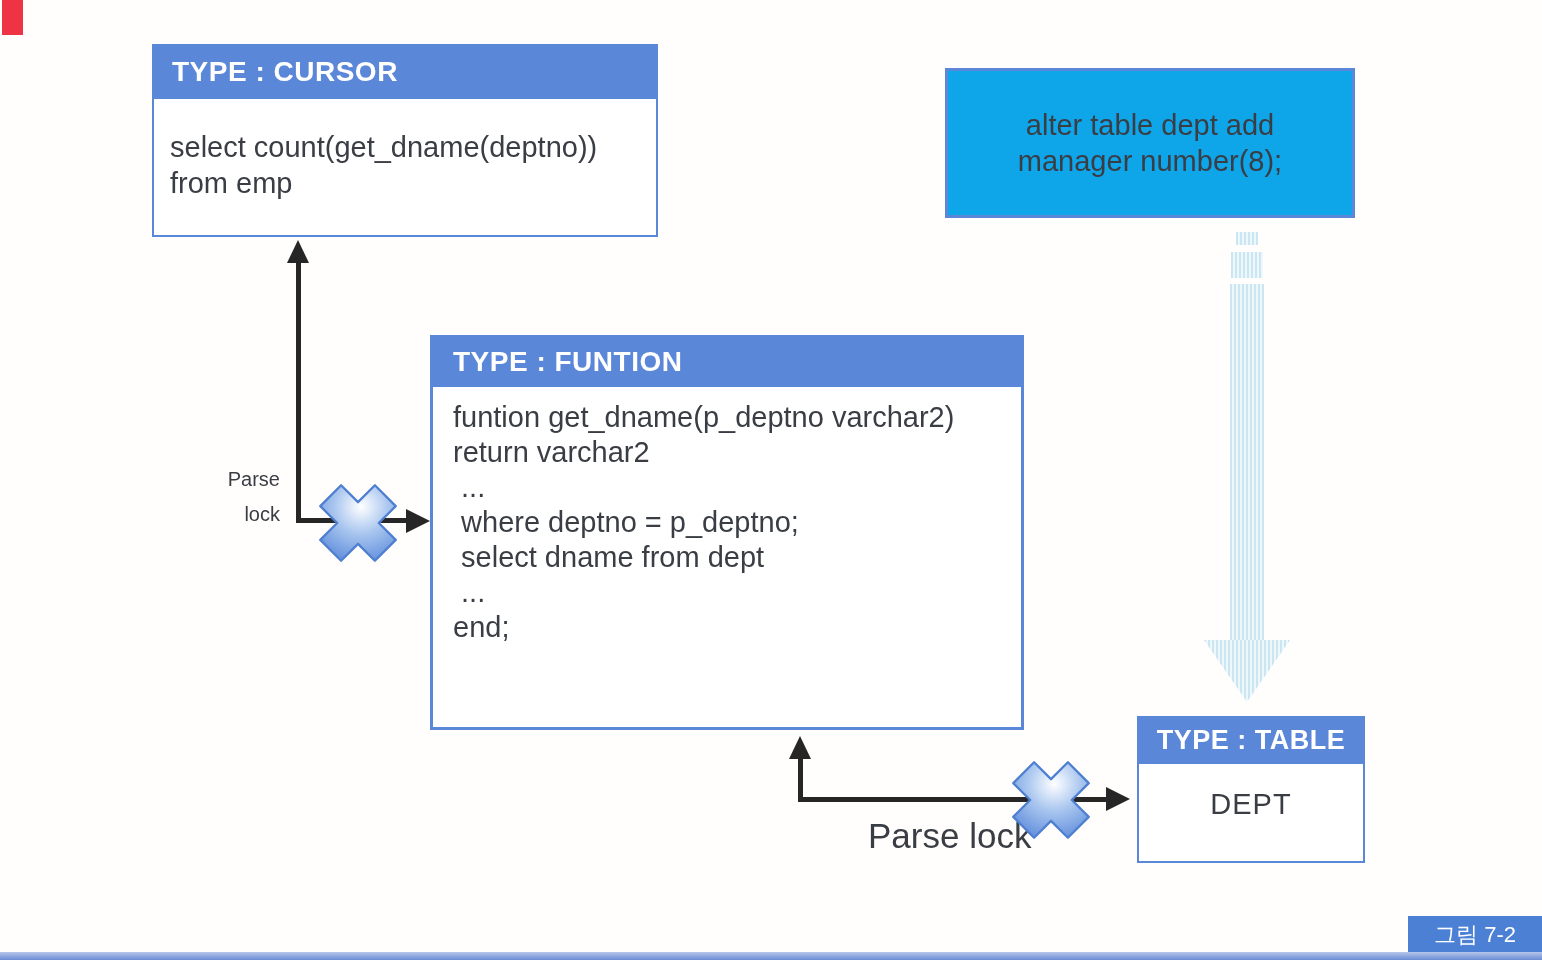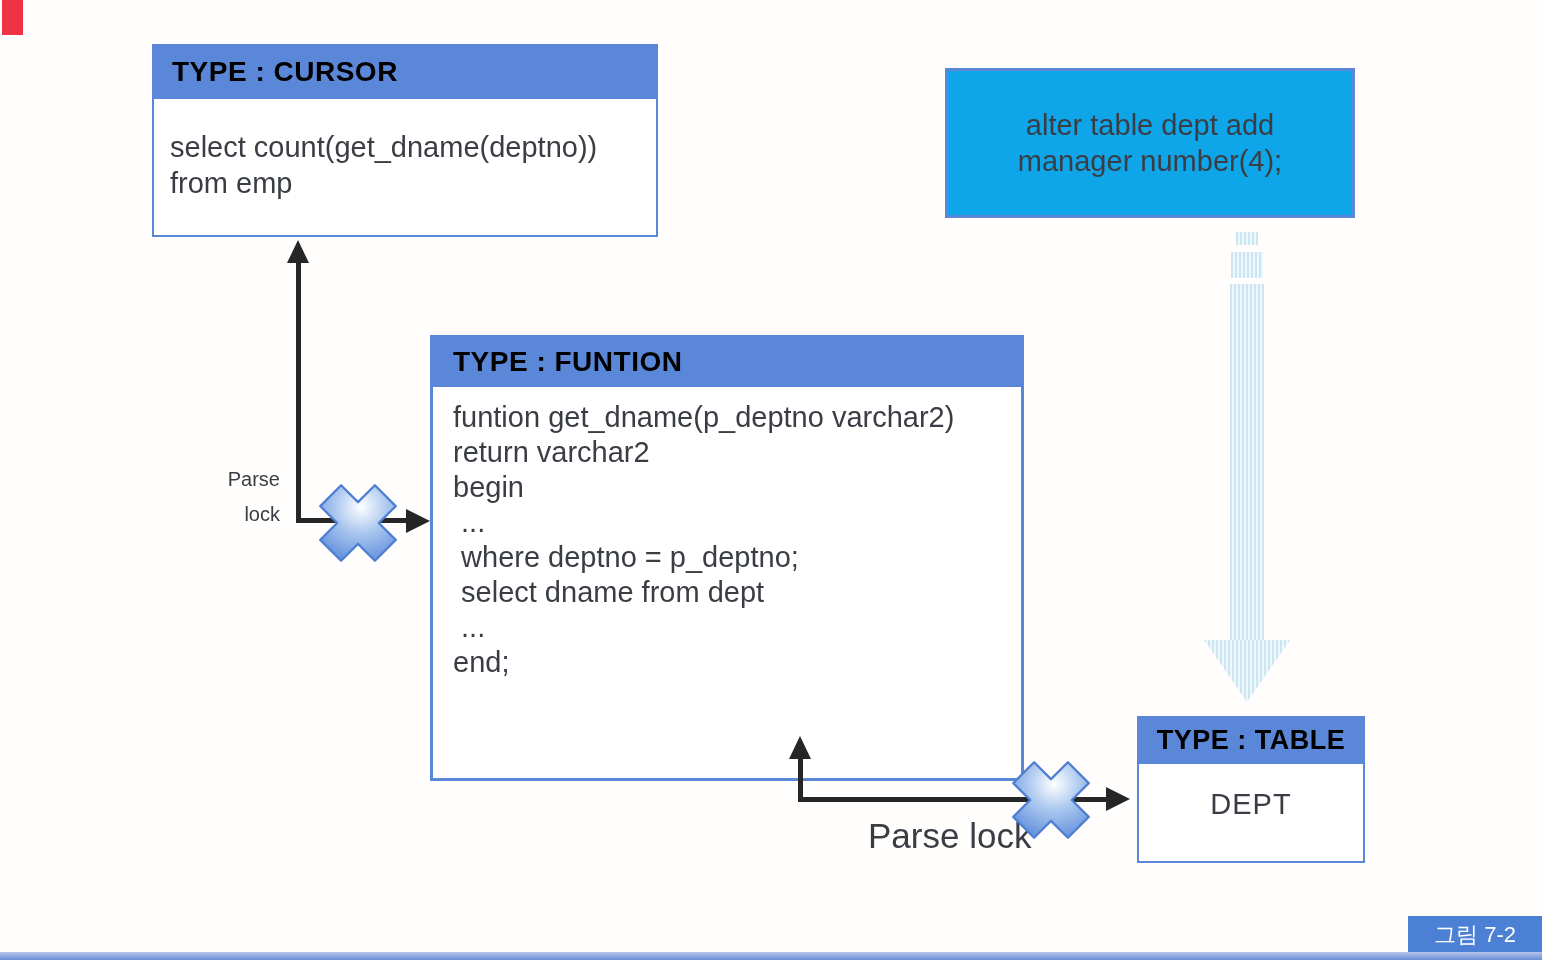--- a/index.html
+++ b/index.html
@@ -4,29 +4,29 @@
 <style>
   html,body { margin:0; padding:0; background:#ffffff; }
   .canvas {
     position:relative; width:1542px; height:960px;
     background:#fffefd; overflow:hidden;
     font-family:"Liberation Sans", sans-serif;
   }
   
   .typebox { position:absolute; background:#ffffff; border:3px solid #5b87d8; box-sizing:border-box; }
   .typebox .hdr {
-    background:#5b87d8; color:#000000; font-weight:bold;
+    background:#5b87d8; color:#ffffff; font-weight:bold;
     font-size:28px; padding:10px 0 11px 18px; letter-spacing:0.5px;
   }
   .codeline { color:#3a3e44; font-size:29px; line-height:36px; white-space:pre; }
 
   .box-cursor   { left:152px; top:44px;  width:506px; height:193px; border-width:2px; }
   .box-cursor .bd { padding:30px 0 0 16px; }
 
-  .box-function { left:430px; top:335px; width:594px; height:446px; }
+  .box-function { left:430px; top:335px; width:594px; height:395px; }
   .box-function .hdr { padding:8px 0 9px 20px; }
   .box-function .bd  { padding:13px 0 0 20px; }
   .box-function .codeline { line-height:35px; }
 
   .box-alter {
     position:absolute; left:945px; top:68px; width:410px; height:150px;
     background:#0ea5e9; border:3px solid #5b87d8; box-sizing:border-box;
     display:flex; align-items:center; justify-content:center; text-align:center;
     color:#3a3e44; font-size:29px; line-height:36px;
   }
@@ -90,30 +90,29 @@
     <div class="hdr">TYPE : CURSOR</div>
     <div class="bd">
       <div class="codeline">select count(get_dname(deptno))</div>
       <div class="codeline">from emp</div>
     </div>
   </div>
 
   <div class="box-alter">
     <div>
       <div class="codeline">alter table dept add</div>
-      <div class="codeline">manager number(4);</div>
+      <div class="codeline">manager number(8);</div>
     </div>
   </div>
 
   <div class="typebox box-function">
     <div class="hdr">TYPE : FUNTION</div>
     <div class="bd">
       <div class="codeline">funtion get_dname(p_deptno varchar2)</div>
       <div class="codeline">return varchar2</div>
-      <div class="codeline">begin</div>
       <div class="codeline"> ...</div>
       <div class="codeline"> where deptno = p_deptno;</div>
       <div class="codeline"> select dname from dept</div>
       <div class="codeline"> ...</div>
       <div class="codeline">end;</div>
     </div>
   </div>
 
   <div class="typebox box-table">
     <div class="hdr">TYPE : TABLE</div>

